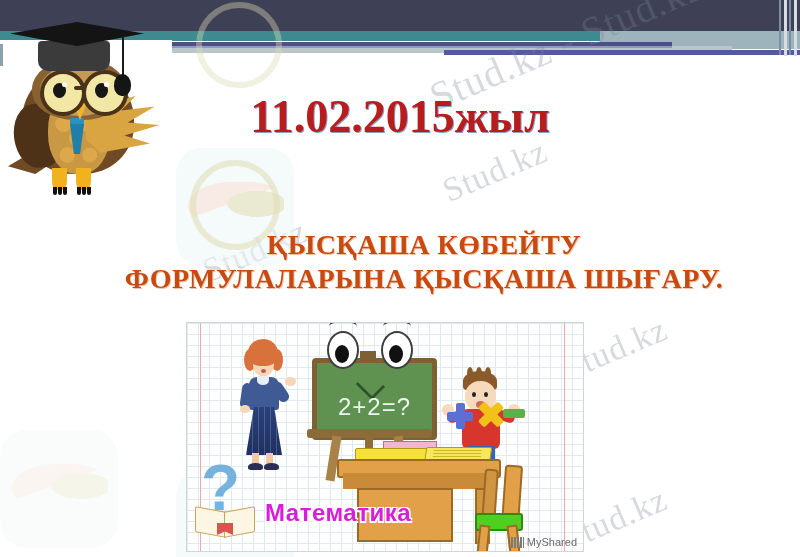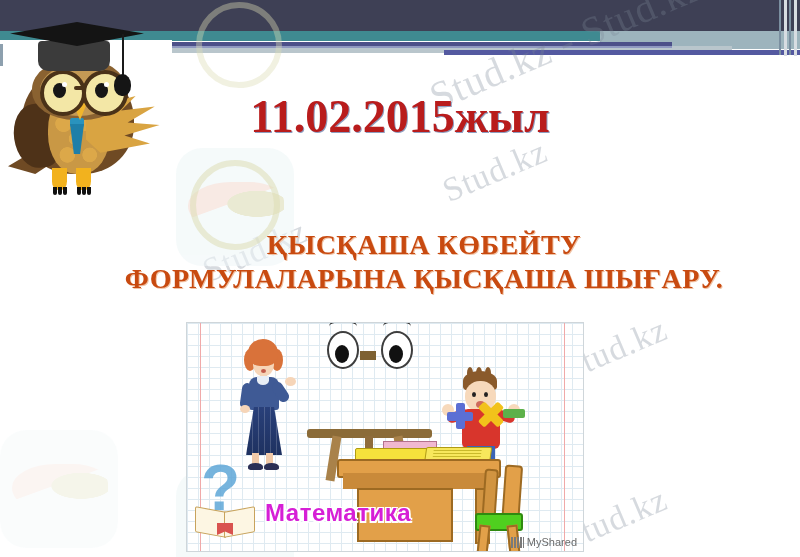--- a/index.html
+++ b/index.html
@@ -366,20 +366,24 @@
       <div class="t-skirt"></div>
         <div class="t-skirt-lines"></div>
       <div class="t-legL"></div>
         <div class="t-legR"></div>
       <div class="t-shoeL"></div>
         <div class="t-shoeR"></div>
     </div>
 
     <div class="board-wrap">
       <div class="board-top-knob"></div>
+      <div class="board">
+        <div class="board-smile"></div>
+        <div class="board-eq">2+2=?</div>
+      </div>
       <div class="brow" style="left:22px"></div>
       <div class="brow" style="left:76px"></div>
       <div class="eye" style="left:20px">
           <div class="pupil"></div>
         </div>
       <div class="eye" style="left:74px">
           <div class="pupil"></div>
         </div>
       <div class="board-ledge"></div>
       <div class="leg-c"></div>

